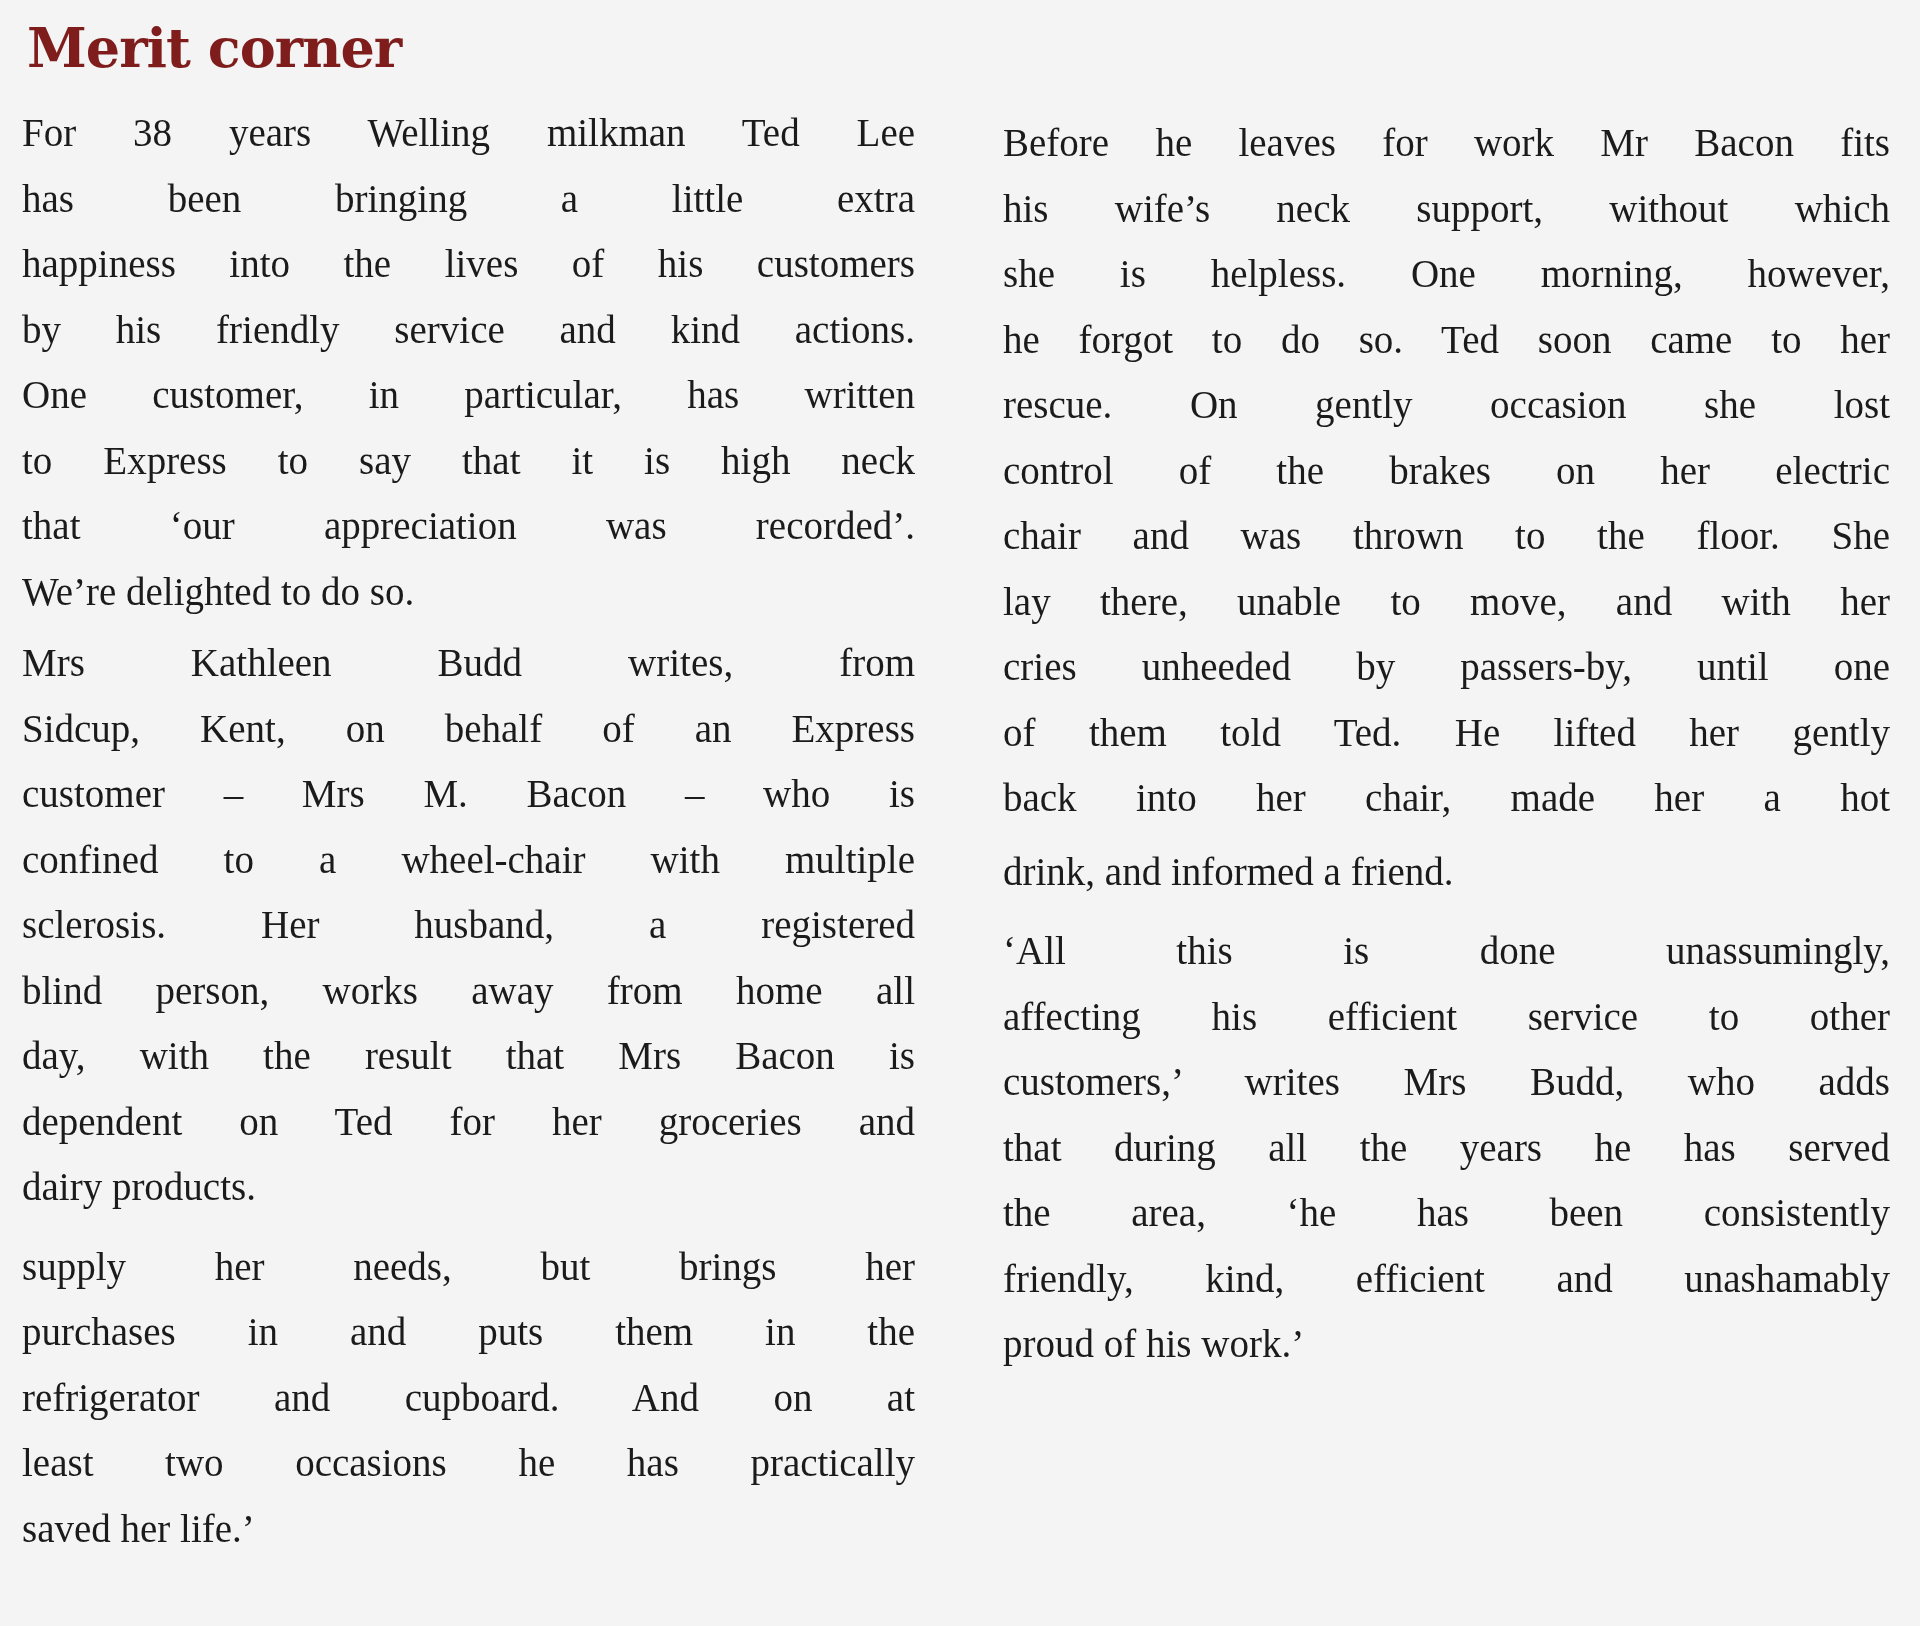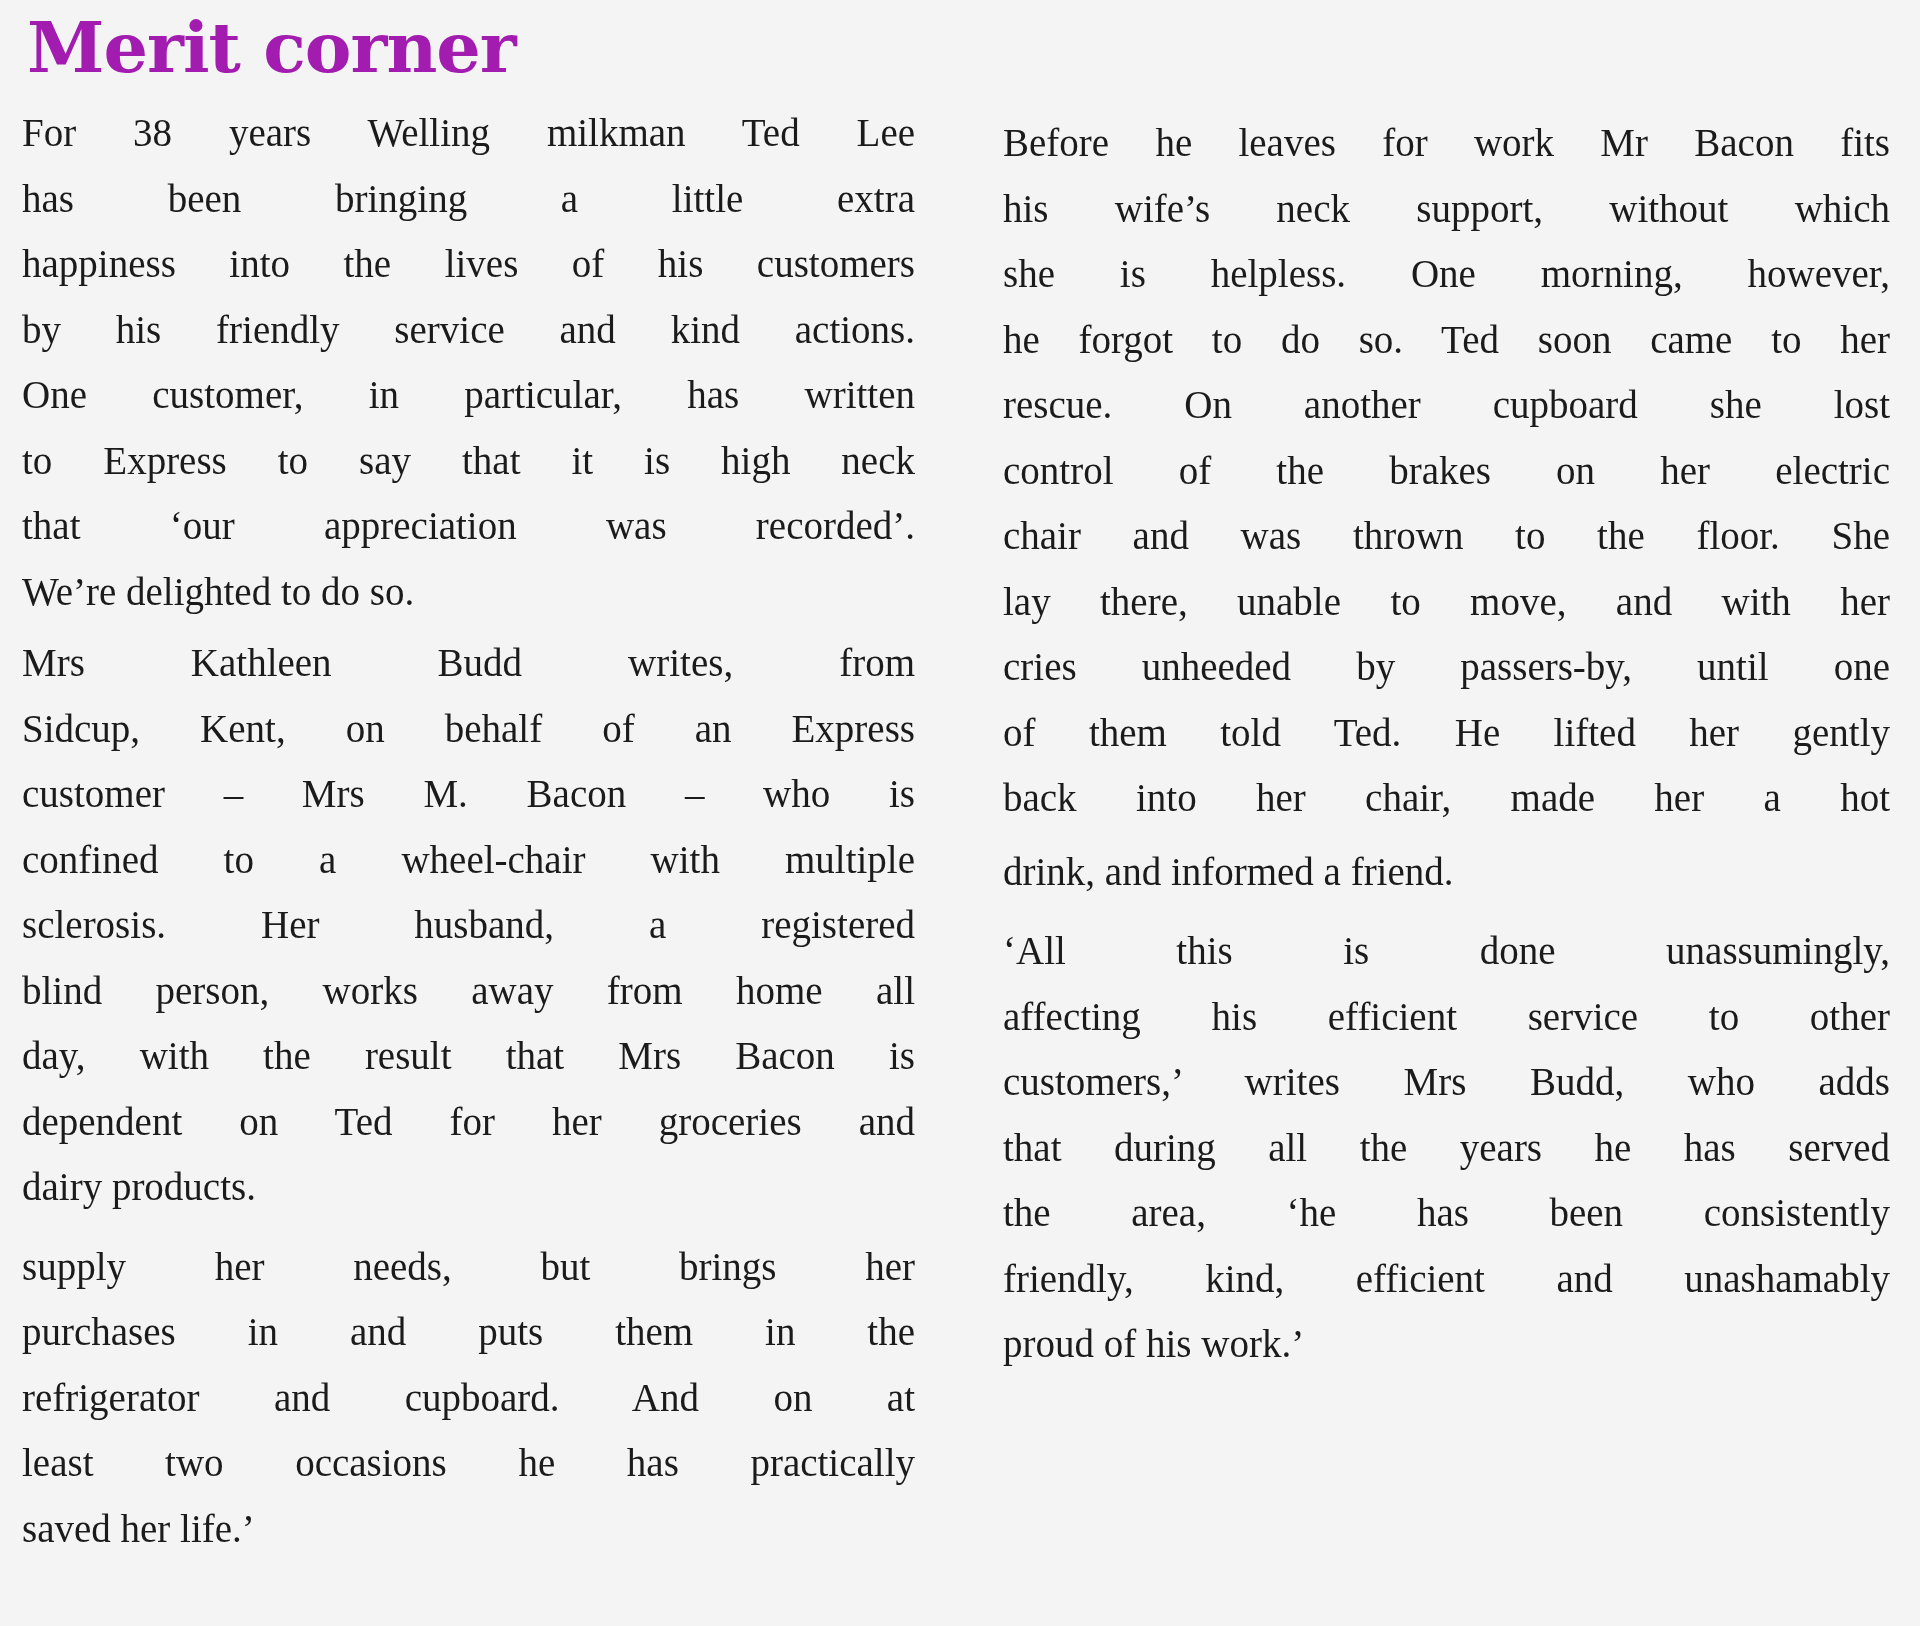--- a/index.html
+++ b/index.html
@@ -15,24 +15,24 @@
       color: #1b1b1b;
       font-family: "Liberation Serif", "DejaVu Serif", serif;
     }
     .title {
       position: absolute;
       left: 27px;
       top: 8px;
       margin: 0;
       font-family: "DejaVu Serif", "Liberation Serif", serif;
       font-weight: bold;
-      font-size: 70px;
+      font-size: 54px;
       letter-spacing: -1px;
       line-height: 80px;
-      color: #a21caf;
+      color: #7f1d1d;
     }
     .col {
       position: absolute;
       top: 100px;
     }
     .col-left { left: 22px; width: 893px; }
     .col-right { left: 1003px; width: 887px; top: 110px; }
     .para {
       margin: 0;
       font-size: 39px;
@@ -90,21 +90,21 @@
     <span class="line last">saved her life.’</span>
   </p>
 </div>
 
 <div class="col col-right">
   <p class="para">
     <span class="line">Before he leaves for work Mr Bacon fits</span>
     <span class="line">his wife’s neck support, without which</span>
     <span class="line">she is helpless. One morning, however,</span>
     <span class="line">he forgot to do so. Ted soon came to her</span>
-    <span class="line">rescue. On another cupboard she lost</span>
+    <span class="line">rescue. On gently occasion she lost</span>
     <span class="line">control of the brakes on her electric</span>
     <span class="line">chair and was thrown to the floor. She</span>
     <span class="line">lay there, unable to move, and with her</span>
     <span class="line">cries unheeded by passers-by, until one</span>
     <span class="line">of them told Ted. He lifted her gently</span>
     <span class="line">back into her chair, made her a hot</span>
     <span class="line last" style="margin-top:8px">drink, and informed a friend.</span>
   </p>
   <div class="gap-lg"></div>
   <p class="para">

